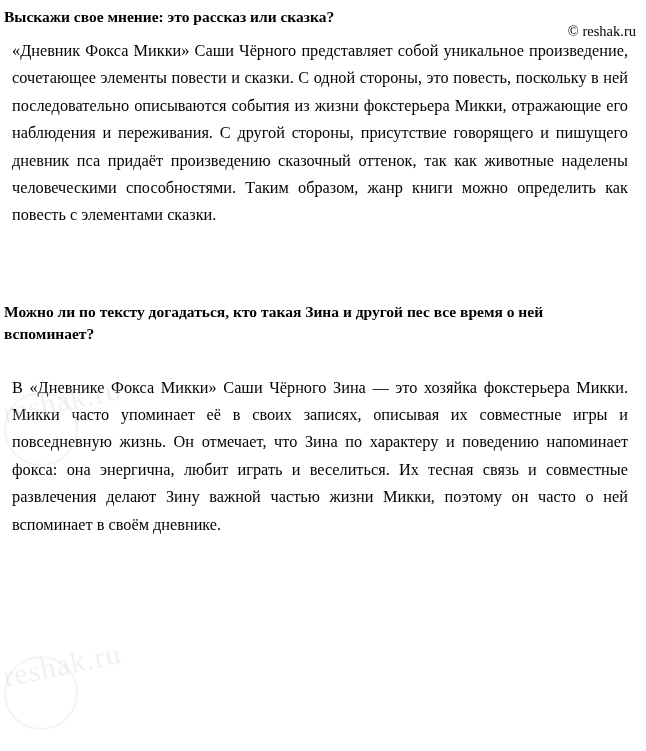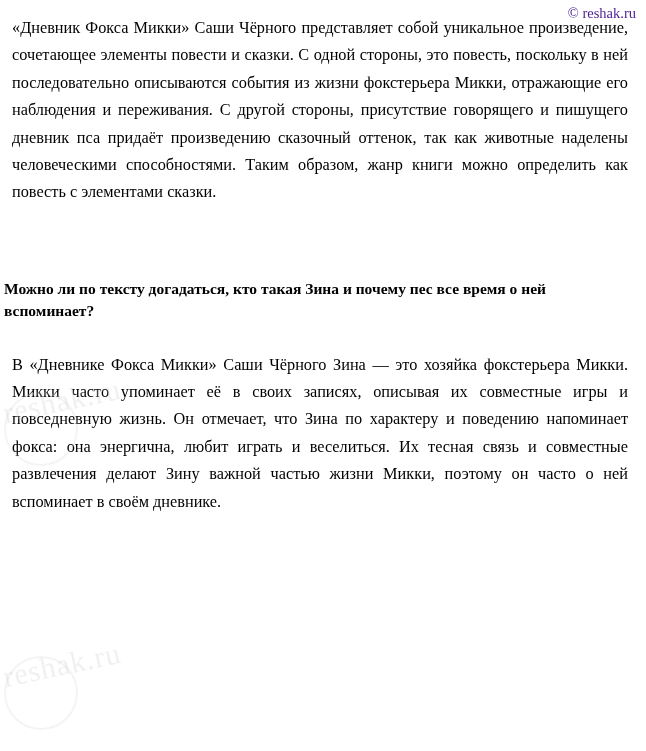--- a/index.html
+++ b/index.html
@@ -17,25 +17,25 @@
   }
   .page {
     position: relative;
     width: 646px;
     height: 751px;
     box-sizing: border-box;
     padding: 6px 10px 0 4px;
   }
   .copyright {
     position: absolute;
-    top: 5px;
+    top: 23px;
     right: 10px;
     font-family: "Liberation Serif", serif;
     font-size: 14.5px;
-    color: #4c1d95;
+    color: #000000;
     white-space: nowrap;
   }
   .heading {
     font-weight: bold;
     font-size: 15.5px;
     line-height: 1.42;
     margin: 0 0 9px 0;
     max-width: 500px;
   }
   .heading.second {
@@ -81,25 +81,26 @@
   .wm-c1 { left: 4px; top: 392px; }
   .wm-c2 { left: 4px; top: 656px; }
 </style>
 </head>
 <body>
 
 <div class="page">
 
   <div class="copyright">© reshak.ru</div>
 
+  <h2 class="heading">Выскажи свое мнение: это рассказ или сказка?</h2>
   <p class="body-text">«Дневник Фокса Микки» Саши Чёрного представляет собой уникальное произведение, сочетающее элементы повести и сказки. С одной стороны, это повесть, поскольку в ней последовательно описываются события из жизни фокстерьера Микки, отражающие его наблюдения и переживания. С другой стороны, присутствие говорящего и пишущего дневник пса придаёт произведению сказочный оттенок, так как животные наделены человеческими способностями. Таким образом, жанр книги можно определить как повесть с элементами сказки.</p>
 
   <div class="spacer-big"></div>
 
-  <h2 class="heading second">Можно ли по тексту догадаться, кто такая Зина и почему пес все время о ней вспоминает?</h2>
+  <h2 class="heading second">Можно ли по тексту догадаться, кто такая Зина и другой пес все время о ней вспоминает?</h2>
   <div class="spacer-mid"></div>
   <p class="body-text">В «Дневнике Фокса Микки» Саши Чёрного Зина — это хозяйка фокстерьера Микки. Микки часто упоминает её в своих записях, описывая их совместные игры и повседневную жизнь. Он отмечает, что Зина по характеру и поведению напоминает фокса: она энергична, любит играть и веселиться. Их тесная связь и совместные развлечения делают Зину важной частью жизни Микки, поэтому он часто о ней вспоминает в своём дневнике.</p>
 
   <div class="wm wm-circle wm-c1"></div>
   <div class="wm wm1">
     <div class="wm-text">reshak.ru</div>
   </div>
 
   <div class="wm wm-circle wm-c2"></div>
   <div class="wm wm2">

